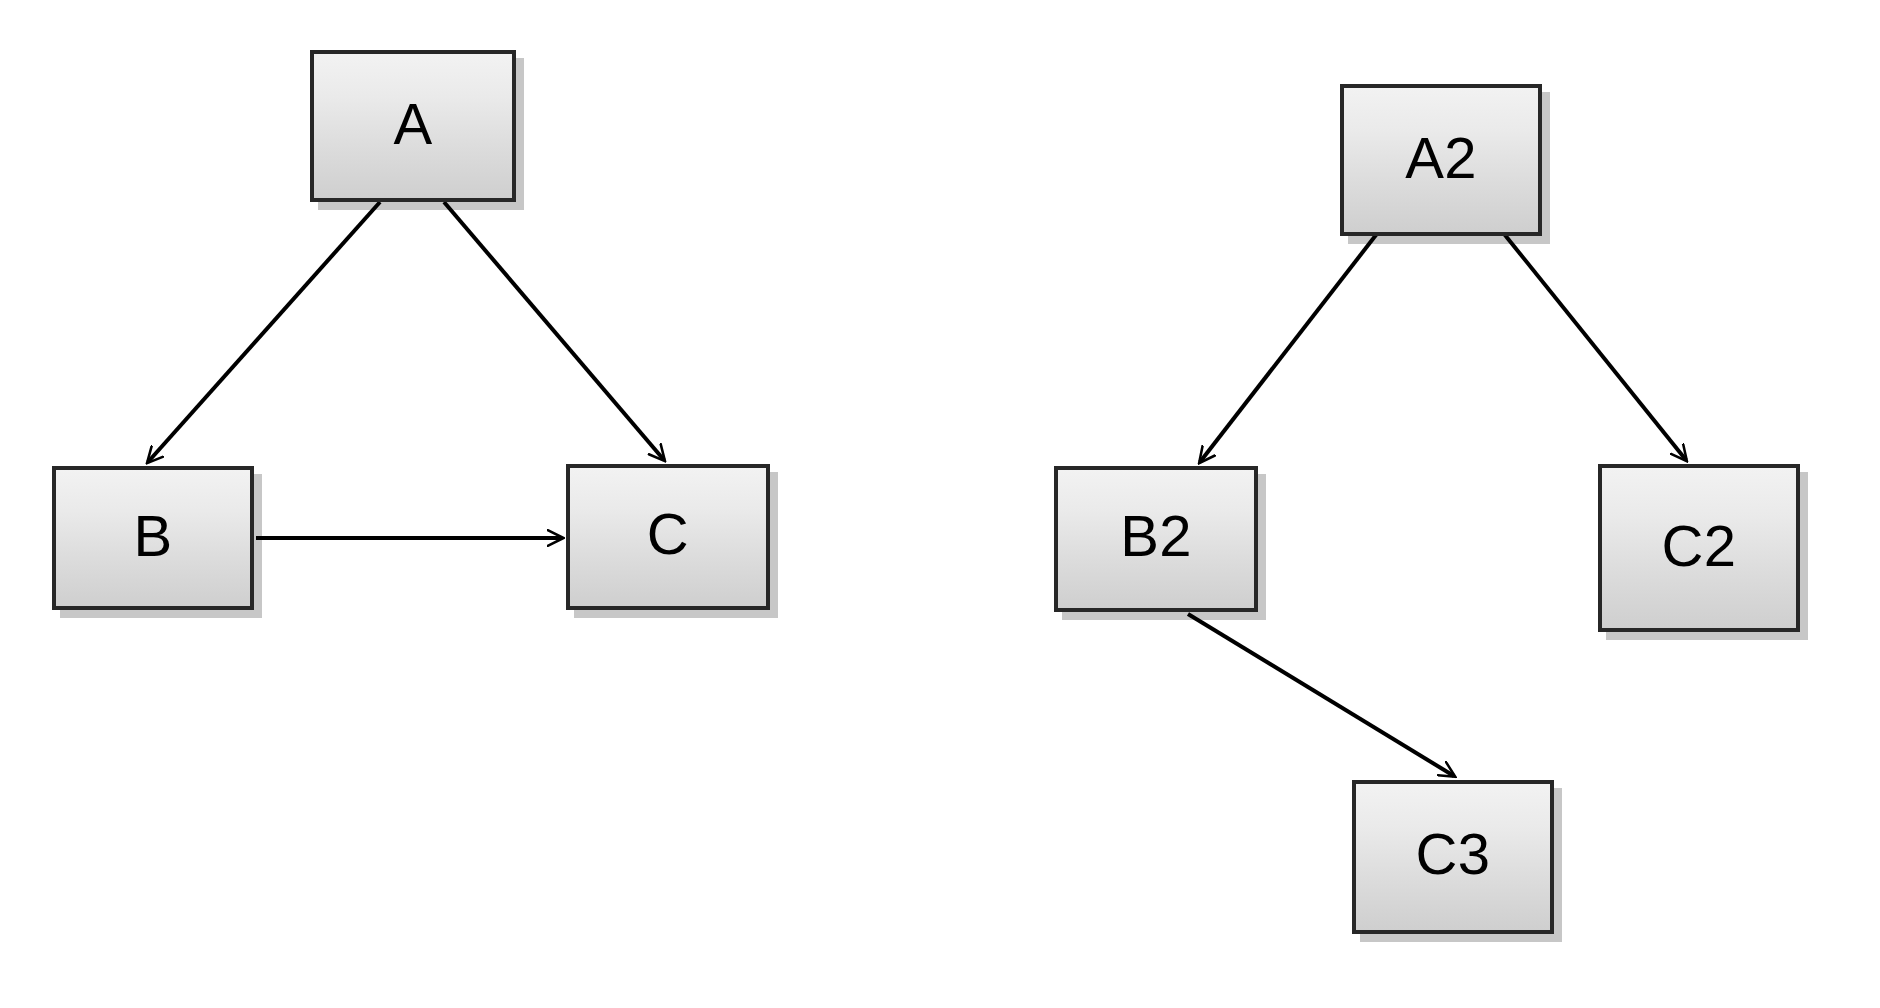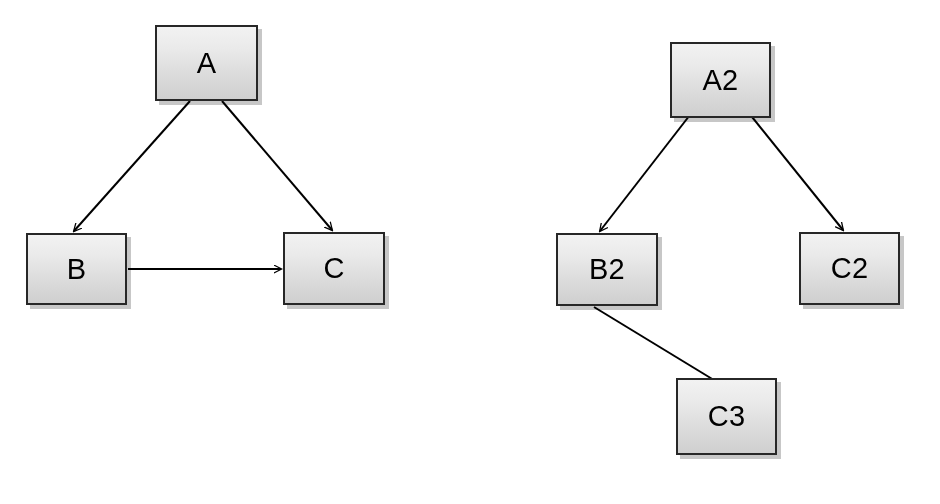--- a/index.html
+++ b/index.html
@@ -72,24 +72,24 @@
       </div>
       <div class="node" style="left: 26px; top: 233px; width: 101px; height: 72px;">
         <span class="node-label">B</span>
       </div>
       <div class="node" style="left: 283px; top: 232px; width: 102px; height: 73px;">
         <span class="node-label">C</span>
       </div>
       <div class="node" style="left: 670px; top: 42px; width: 101px; height: 76px;">
         <span class="node-label">A2</span>
       </div>
-      <div class="node" style="left: 556px; top: 233px; width: 102px; height: 73px;">
+      <div class="node" style="left: 527px; top: 233px; width: 102px; height: 73px;">
         <span class="node-label">B2</span>
       </div>
-      <div class="node" style="left: 799px; top: 232px; width: 101px; height: 73px;">
+      <div class="node" style="left: 799px; top: 232px; width: 101px; height: 84px;">
         <span class="node-label">C2</span>
       </div>
-      <div class="node" style="left: 676px; top: 378px; width: 101px; height: 77px;">
+      <div class="node" style="left: 676px; top: 390px; width: 101px; height: 77px;">
         <span class="node-label">C3</span>
       </div>
     </div>
 
 </div>
 
 </body></html>

